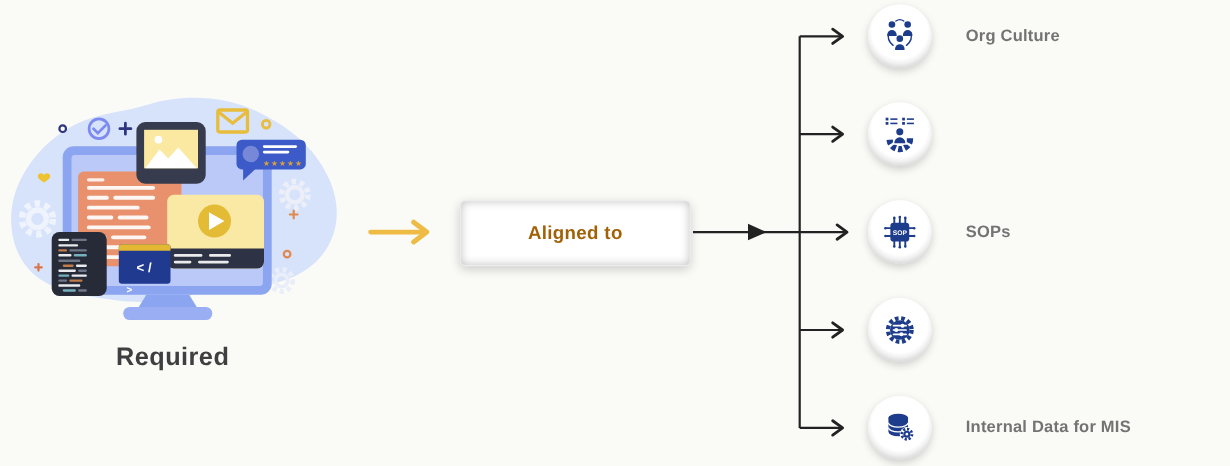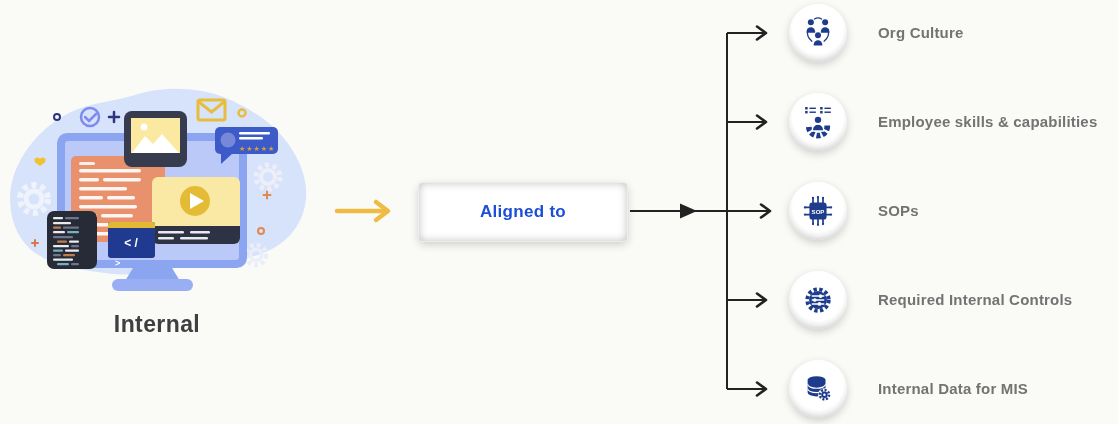--- a/index.html
+++ b/index.html
@@ -4,21 +4,21 @@
 <style>
   html,body{margin:0;padding:0;background:#fafbf7;}
   #canvas{position:relative;width:1118px;height:424px;overflow:hidden;
           font-family:"Liberation Sans","DejaVu Sans",sans-serif;background:#fafbf7;}
   .abs{position:absolute;}
 
   
   #aligned-box{left:419px;top:183px;width:208px;height:58px;background:#ffffff;
     border-radius:4px;display:flex;align-items:center;justify-content:center;
     box-shadow:0 0 0 1px #ededed,0 3px 10px rgba(0,0,0,.20),inset 0 0 9px rgba(0,0,0,.25);}
-  #aligned-box span{font-size:17px;font-weight:700;color:#1d4ed8;letter-spacing:.3px;}
+  #aligned-box span{font-size:17px;font-weight:700;color:#a16207;letter-spacing:.3px;}
 
   
   #software-caption{left:57px;top:311px;width:200px;text-align:center;
     font-size:23px;font-weight:700;color:#3f3f41;letter-spacing:.4px;}
 
   
   .icon-circle{position:absolute;left:789px;width:58px;height:58px;border-radius:50%;
     background:radial-gradient(circle at 50% 42%,#ffffff 57%,#f1f1f1 66%,#d6d6d8 77%,#ffffff 88%);
     box-shadow:0 3px 8px rgba(0,0,0,.18);display:flex;align-items:center;justify-content:center;}
   .icon-circle svg{width:40px;height:40px;}
@@ -148,21 +148,21 @@
     </g>
 
     <g>
       <rect x="103" y="137" width="47" height="36" rx="3" fill="#1f3a8f"></rect>
       <path d="M106,137 h41 a3,3 0 0 1 3,3 v3 h-47 v-3 a3,3 0 0 1 3,-3 Z" fill="#e3b832"></path>
       <text x="126" y="162" text-anchor="middle" font-size="12" font-weight="bold" fill="#ffffff">&lt; /</text>
       <text x="110" y="181" font-size="9" font-weight="bold" fill="#ffffff">&gt;</text>
     </g>
   </svg>
 
-  <div id="software-caption" class="abs">Internal</div>
+  <div id="software-caption" class="abs">Required</div>
 
   <svg class="abs" style="left:330px;top:194px" width="66" height="34" viewBox="330 194 66 34">
     <path d="M337,211 H383" stroke="#eebc44" stroke-width="4.5" stroke-linecap="round" fill="none"></path>
     <path d="M376,202 L388,211 L376,220" stroke="#eebc44" stroke-width="4.5" stroke-linecap="round" stroke-linejoin="round" fill="none"></path>
   </svg>
 
   <div id="aligned-box" class="abs">
     <span>Aligned to</span>
   </div>
 
@@ -219,21 +219,20 @@
         <rect x="31" y="7" width="3.5" height="3.5"></rect>
           <rect x="37" y="7.8" width="9" height="2"></rect>
         <rect x="31" y="12.5" width="3.5" height="3.5"></rect>
           <rect x="37" y="13.3" width="9" height="2"></rect>
       </g>
       <circle cx="28" cy="34" r="13" fill="none" stroke="#1e3c8c" stroke-width="8" stroke-dasharray="5.5 3" clip-path="url(#fanclip)"></circle>
       <circle cx="28" cy="25" r="5.5" fill="#1e3c8c" stroke="#ffffff" stroke-width="2"></circle>
       <path d="M20,39 a8,8 0 0 1 16,0 l0,1.5 l-16,0 Z" fill="#1e3c8c" stroke="#ffffff" stroke-width="2"></path>
     </svg>
   </div>
-  <div class="branch-label r2l">Employee skills &amp; capabilities</div>
 
   <div class="icon-circle r3c">
     <svg viewBox="0 0 56 56">
       <rect x="16" y="16" width="24" height="24" rx="4" fill="#1e3c8c"></rect>
       <text x="28" y="31.5" text-anchor="middle" font-size="8.5" font-weight="bold" fill="#ffffff">SOP</text>
       <g stroke="#1e3c8c" stroke-width="2.4" stroke-linecap="round">
         <path d="M21,10.5 V16"></path>
           <path d="M28,9.5 V16"></path>
           <path d="M35,10.5 V16"></path>
         <path d="M21,45.5 V40"></path>
@@ -269,21 +268,20 @@
           <path d="M20,28 H36"></path>
           <path d="M20,33.5 H36"></path>
       </g>
       <g fill="#ffffff">
         <circle cx="31.5" cy="22.5" r="2.6"></circle>
           <circle cx="23.5" cy="28" r="2.6"></circle>
           <circle cx="30" cy="33.5" r="2.6"></circle>
       </g>
     </svg>
   </div>
-  <div class="branch-label r4l">Required Internal Controls</div>
 
   <div class="icon-circle r5c">
     <svg viewBox="0 0 56 56">
       <path d="M13.5,15 v18 a12.5,5.5 0 0 0 25,0 v-18 z" fill="#1e3c8c"></path>
       <ellipse cx="26" cy="15" rx="12.5" ry="5" fill="#1e3c8c"></ellipse>
       <path d="M13.5,21.5 a12.5,5.5 0 0 0 25,0" fill="none" stroke="#ffffff" stroke-width="1.6"></path>
       <path d="M13.5,27.5 a12.5,5.5 0 0 0 25,0" fill="none" stroke="#ffffff" stroke-width="1.6"></path>
       <circle cx="37" cy="36" r="9" fill="#ffffff"></circle>
       <circle cx="37" cy="36" r="6.5" fill="none" stroke="#1e3c8c" stroke-width="3.5" stroke-dasharray="2.8 2.2"></circle>
       <circle cx="37" cy="36" r="4.5" fill="#1e3c8c"></circle>

